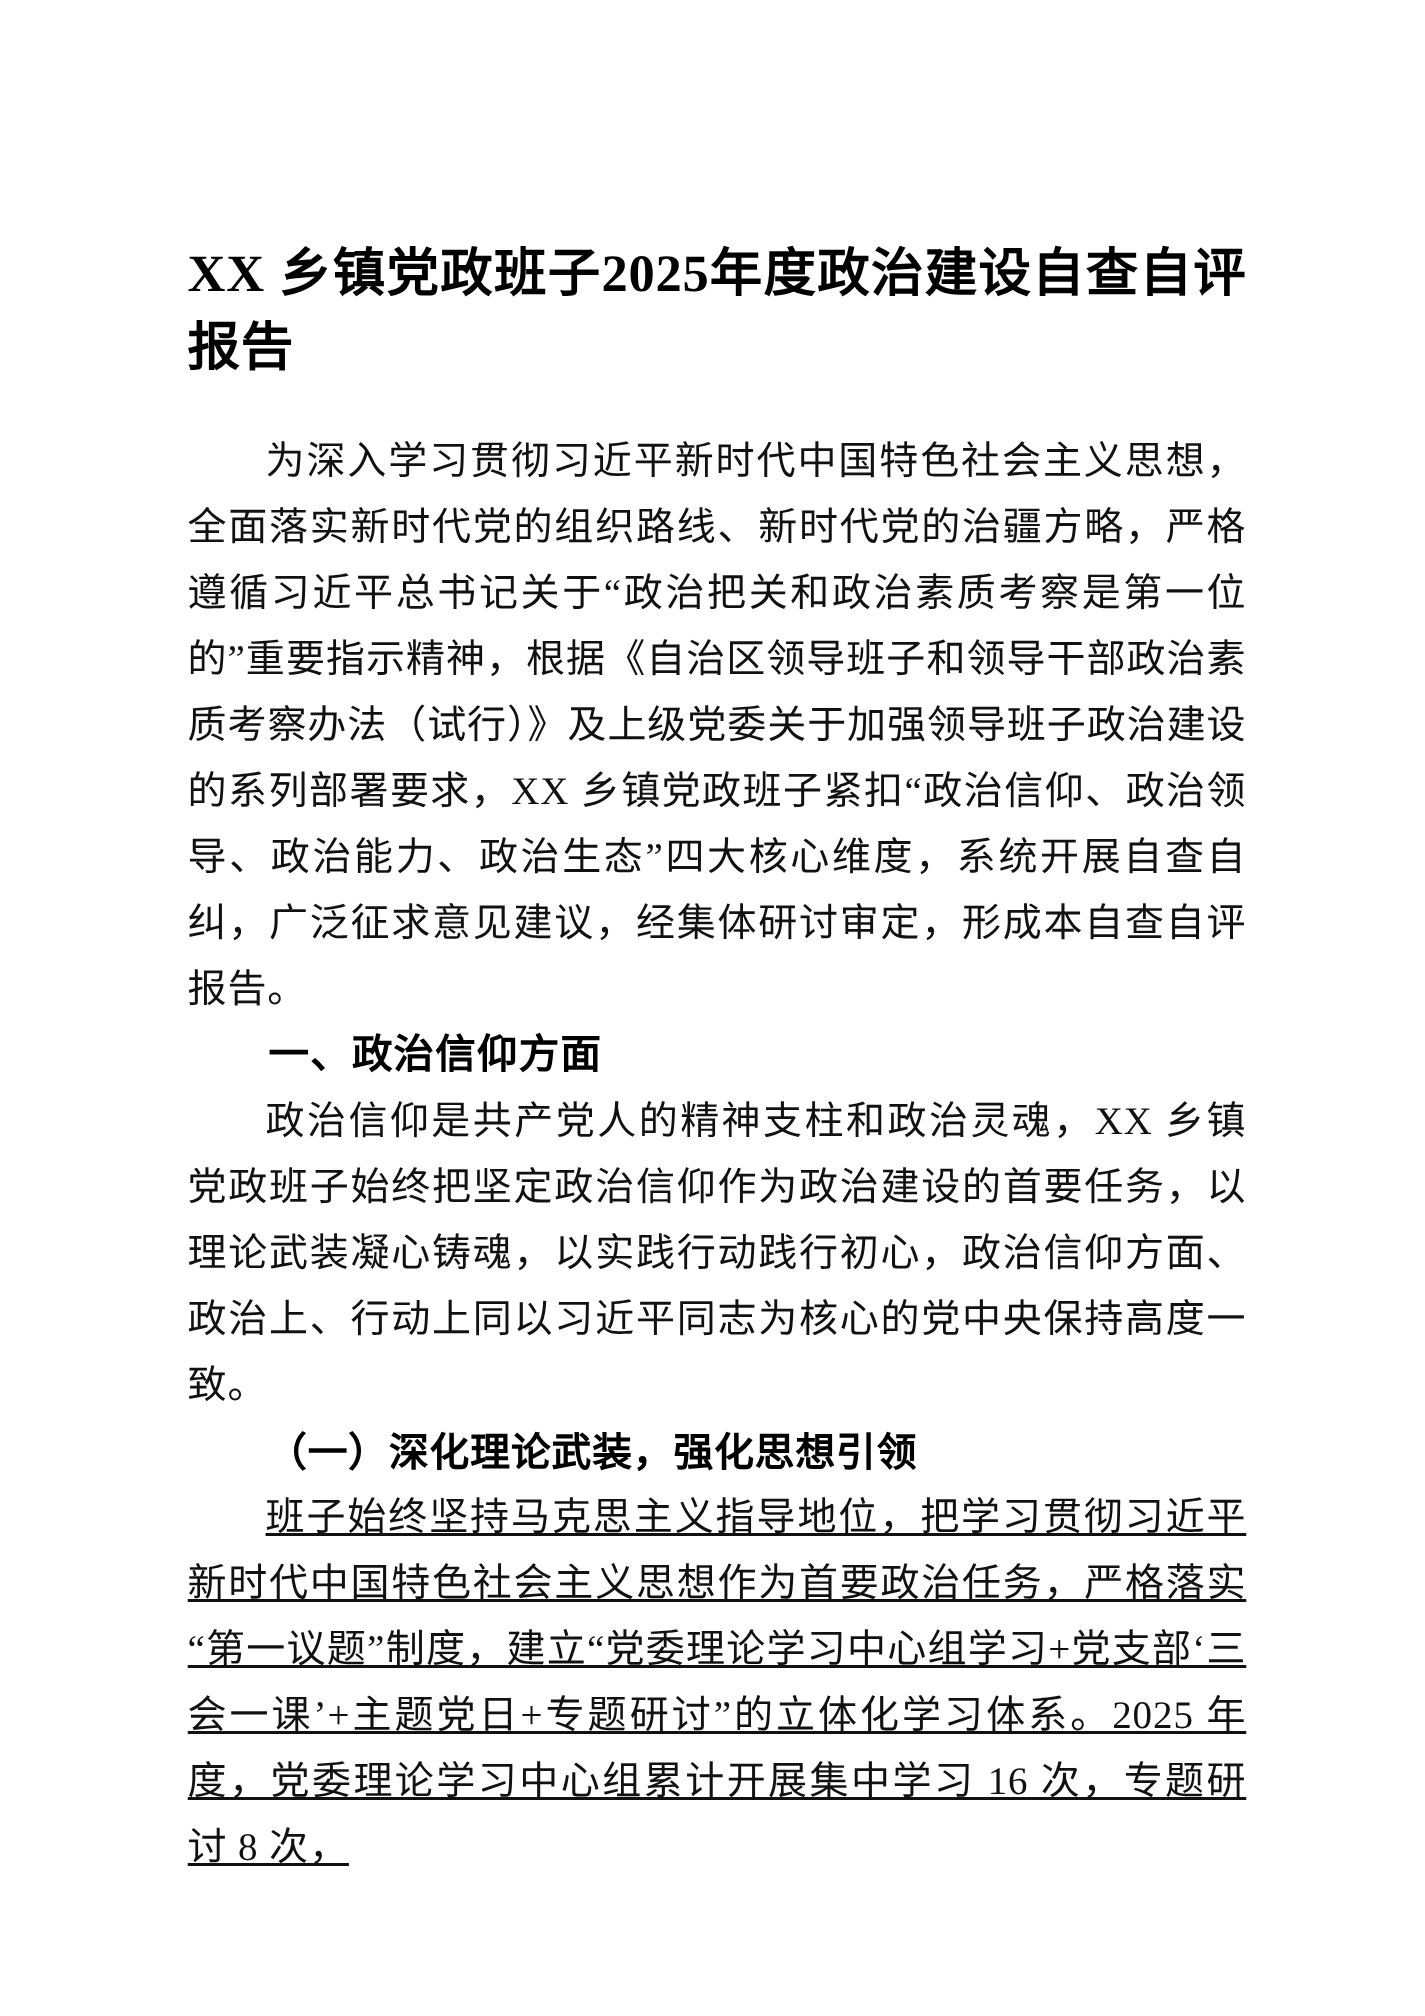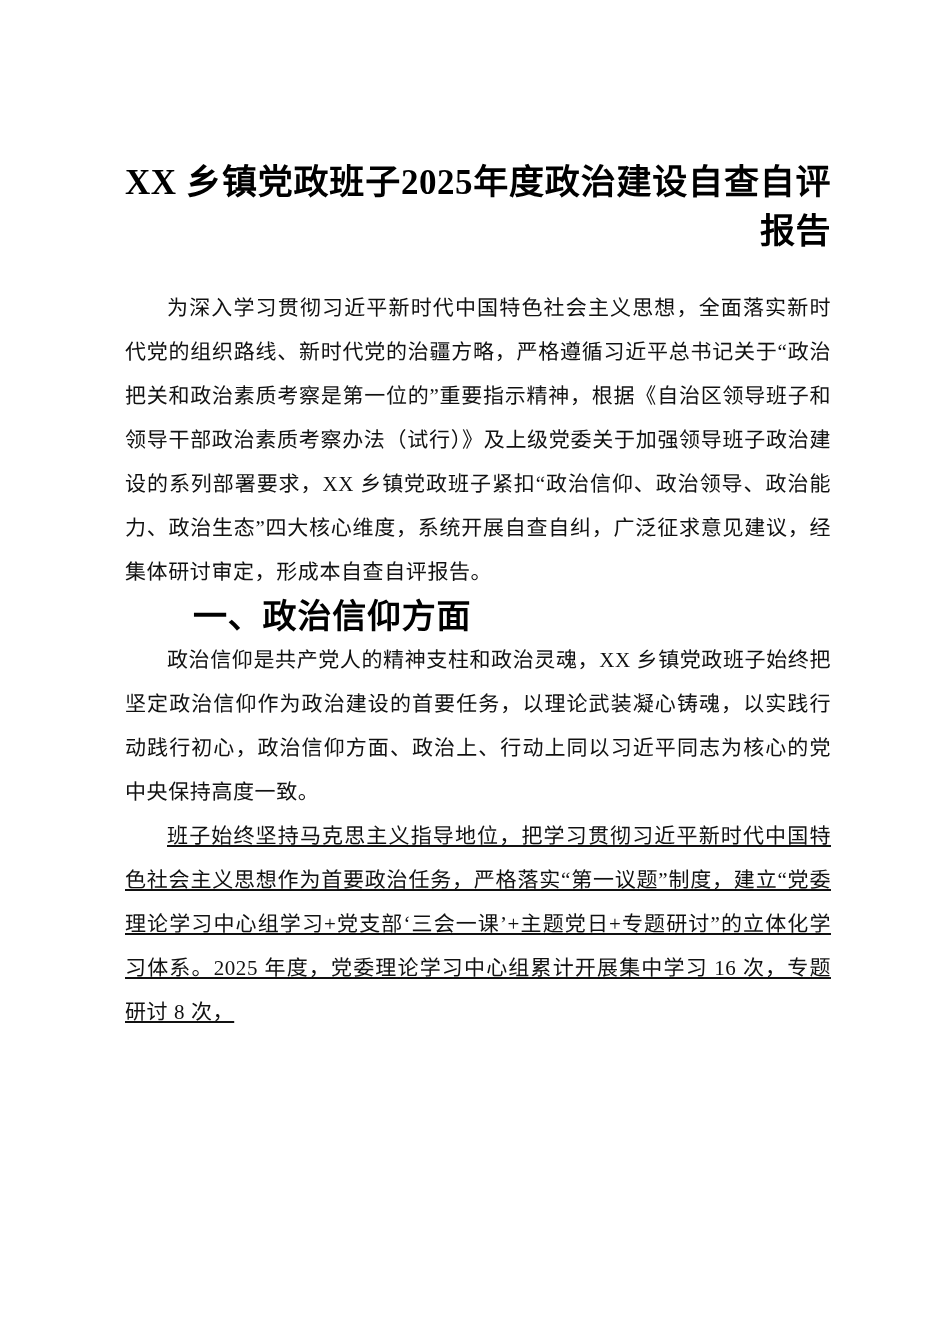--- a/index.html
+++ b/index.html
@@ -46,46 +46,46 @@
     padding-top: 158px;
   }
   .doc-title .t-line1 {
     display: block;
     text-align: justify;
     text-align-last: justify;
     white-space: nowrap;
   }
   .doc-title .t-line2 {
     display: block;
-    text-align: right;
+    text-align: left;
   }
 
   
   .body-para {
     margin: 0;
     padding: 0;
     font-family: "Liberation Serif", "DejaVu Serif", serif;
-    font-size: 21px;
+    font-size: 26px;
     line-height: 44px;
     text-align: justify;
     text-justify: inter-character;
     text-indent: 2em;
     letter-spacing: 0.6px;
     color: #111111;
   }
 
   .para-gap-intro { margin-top: 30px; }
 
   
   .h-level1 {
     margin: 0;
     padding: 0;
     font-family: "DejaVu Sans", "Liberation Sans", sans-serif;
     font-weight: bold;
-    font-size: 34px;
+    font-size: 27px;
     line-height: 44px;
     text-indent: 2em;
     letter-spacing: 0.8px;
     color: #000000;
   }
 
   
   .h-level2 {
     margin: 0;
     padding: 0;
@@ -114,17 +114,18 @@
       <span class="t-line1">XX 乡镇党政班子2025年度政治建设自查自评</span>
       <span class="t-line2">报告</span>
     </h1>
 
     <p class="body-para para-gap-intro">为深入学习贯彻习近平新时代中国特色社会主义思想，全面落实新时代党的组织路线、新时代党的治疆方略，严格遵循习近平总书记关于“政治把关和政治素质考察是第一位的”重要指示精神，根据《自治区领导班子和领导干部政治素质考察办法（试行）》及上级党委关于加强领导班子政治建设的系列部署要求，XX 乡镇党政班子紧扣“政治信仰、政治领导、政治能力、政治生态”四大核心维度，系统开展自查自纠，广泛征求意见建议，经集体研讨审定，形成本自查自评报告。</p>
 
     <h2 class="h-level1">一、政治信仰方面</h2>
 
     <p class="body-para">政治信仰是共产党人的精神支柱和政治灵魂，XX 乡镇党政班子始终把坚定政治信仰作为政治建设的首要任务，以理论武装凝心铸魂，以实践行动践行初心，政治信仰方面、政治上、行动上同以习近平同志为核心的党中央保持高度一致。</p>
 
+    <h3 class="h-level2">（一）深化理论武装，强化思想引领</h3>
 
     <p class="body-para clipped">班子始终坚持马克思主义指导地位，把学习贯彻习近平新时代中国特色社会主义思想作为首要政治任务，严格落实“第一议题”制度，建立“党委理论学习中心组学习+党支部‘三会一课’+主题党日+专题研讨”的立体化学习体系。2025 年度，党委理论学习中心组累计开展集中学习 16 次，专题研讨 8 次，</p>
 
   </div>
 </div>
 
 </body></html>

